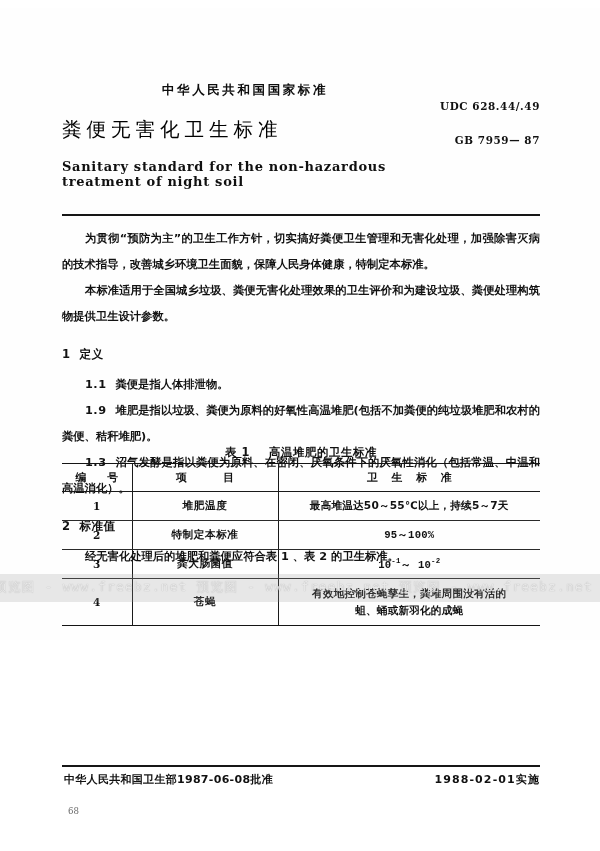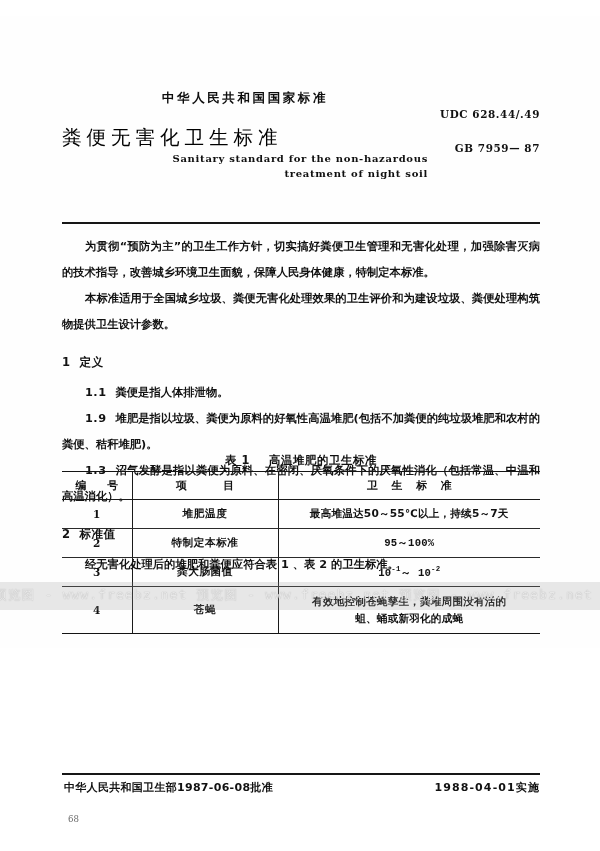--- a/index.html
+++ b/index.html
@@ -11,21 +11,21 @@
     width: 600px;
     height: 851px;
     position: relative;
     font-family: "DejaVu Sans", "Liberation Sans", sans-serif;
     color: #111111;
     overflow: hidden;
   }
 
   .page {
     position: absolute;
-    left: 0; top: 16px;
+    left: 0; top: 8px;
     width: 600px;
     height: 632px;
     background: #fefefe;
   }
 
   
   .header-zone {
     position: absolute;
     left: 62px;
     top: 74px;
@@ -41,26 +41,27 @@
   }
   .doc-title {
     font-size: 19.5px;
     letter-spacing: 5px;
     font-weight: 400;
     color: #000;
     margin-top: 17px;
     padding-right: 112px;
   }
   .en-title {
-    text-align: right;
-    font-size: 10px;
+    text-align: left;
+    font-size: 13px;
     font-weight: 700;
     font-family: "DejaVu Serif", "Liberation Serif", serif;
     letter-spacing: 0.7px;
     line-height: 15px;
+    margin-top: 16px;
     padding-right: 112px;
     color: #101010;
   }
 
   .udc {
     position: absolute;
     right: 0;
     top: 18px;
     font-size: 10.4px;
     font-weight: 700;
@@ -329,16 +330,16 @@
   </table>
 
   <div class="wm-band">
     <div class="wm-text">
       <span>预览图</span><span>-</span><span>www.freebz.net</span><span>预览图</span><span>-</span><span>www.freebz.net</span><span>预览图</span><span>-</span><span>www.freebz.net</span>
     </div>
   </div>
 
   <div class="rule-bot"></div>
   <div class="foot-left">中华人民共和国卫生部1987-06-08批准</div>
-  <div class="foot-right">1988-04-01实施</div>
+  <div class="foot-right">1988-02-01实施</div>
   <div class="page-num">68</div>
 
 </div>
 
 </body></html>

